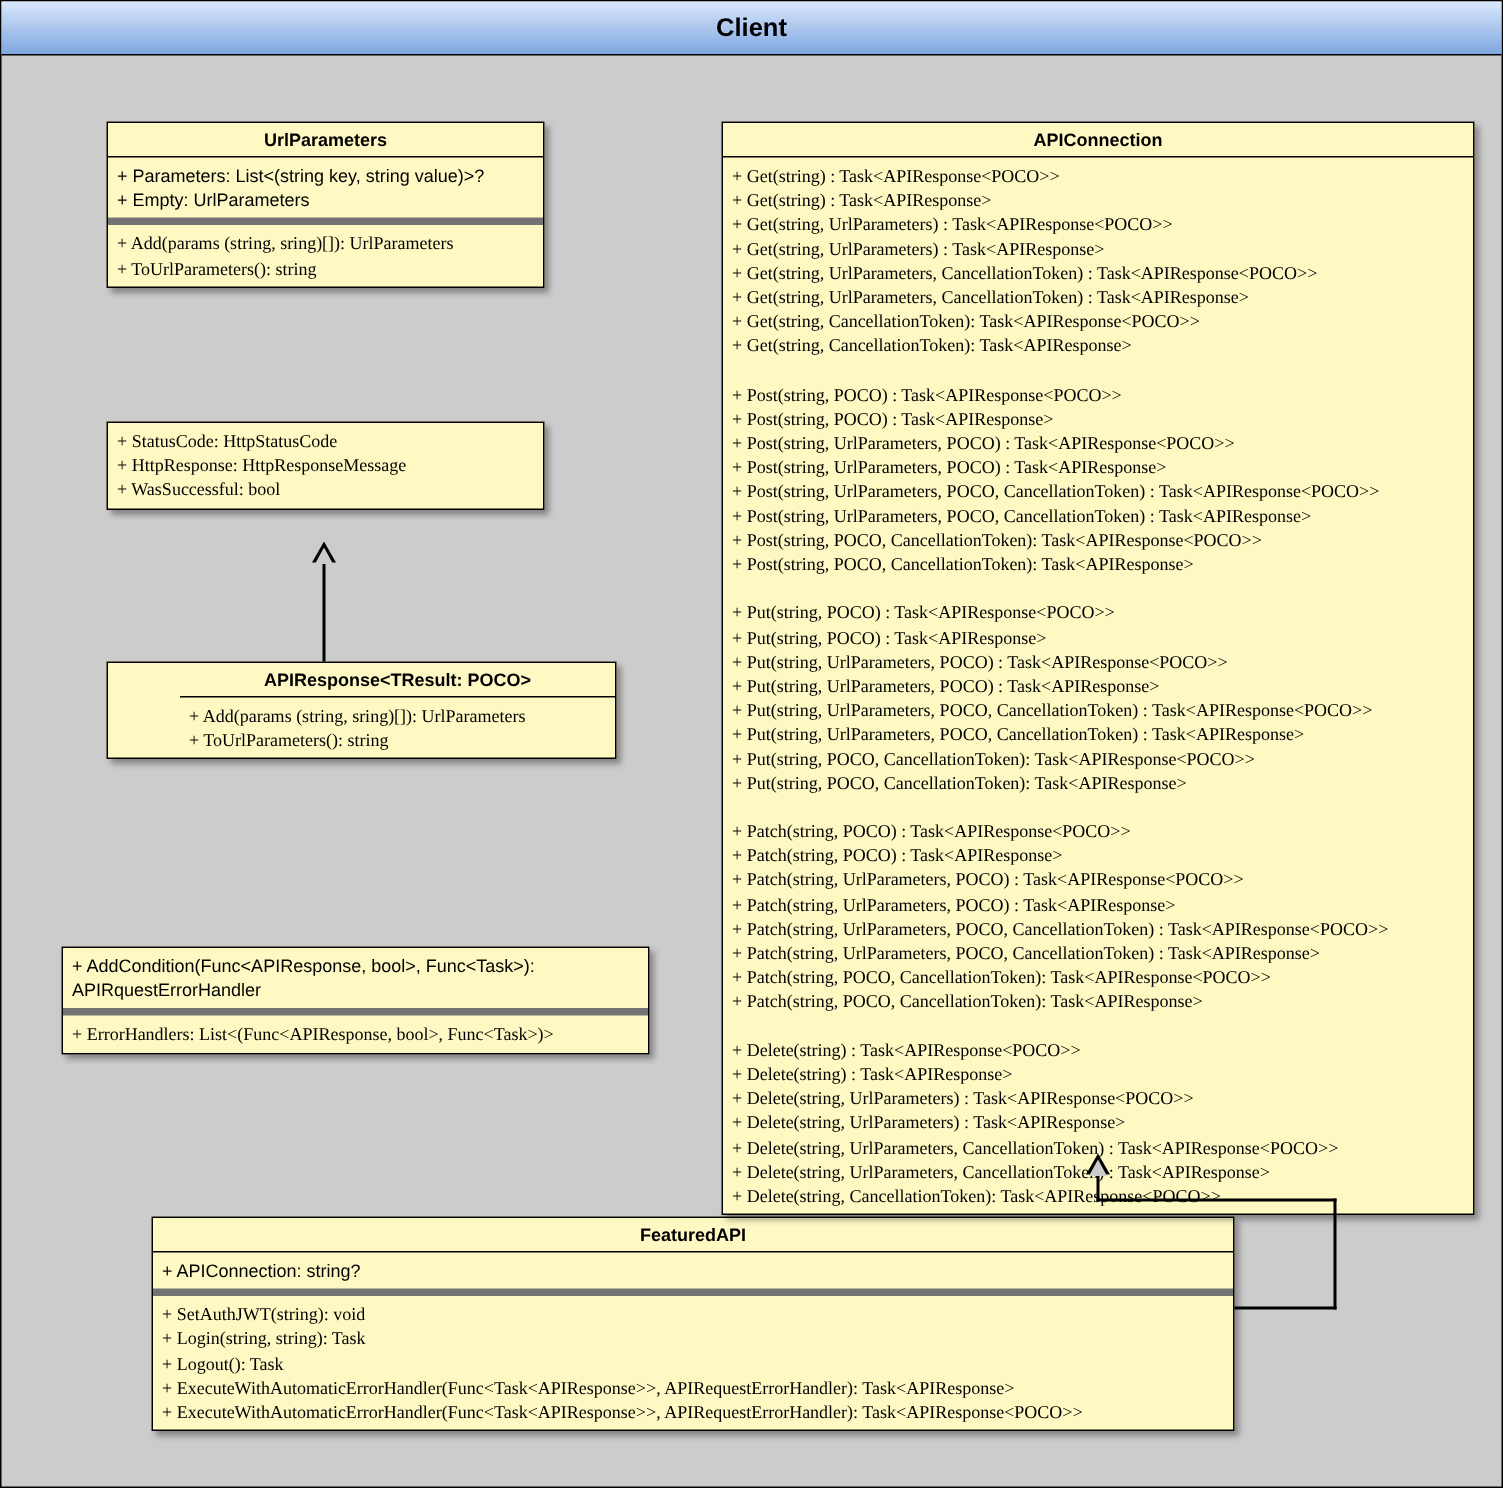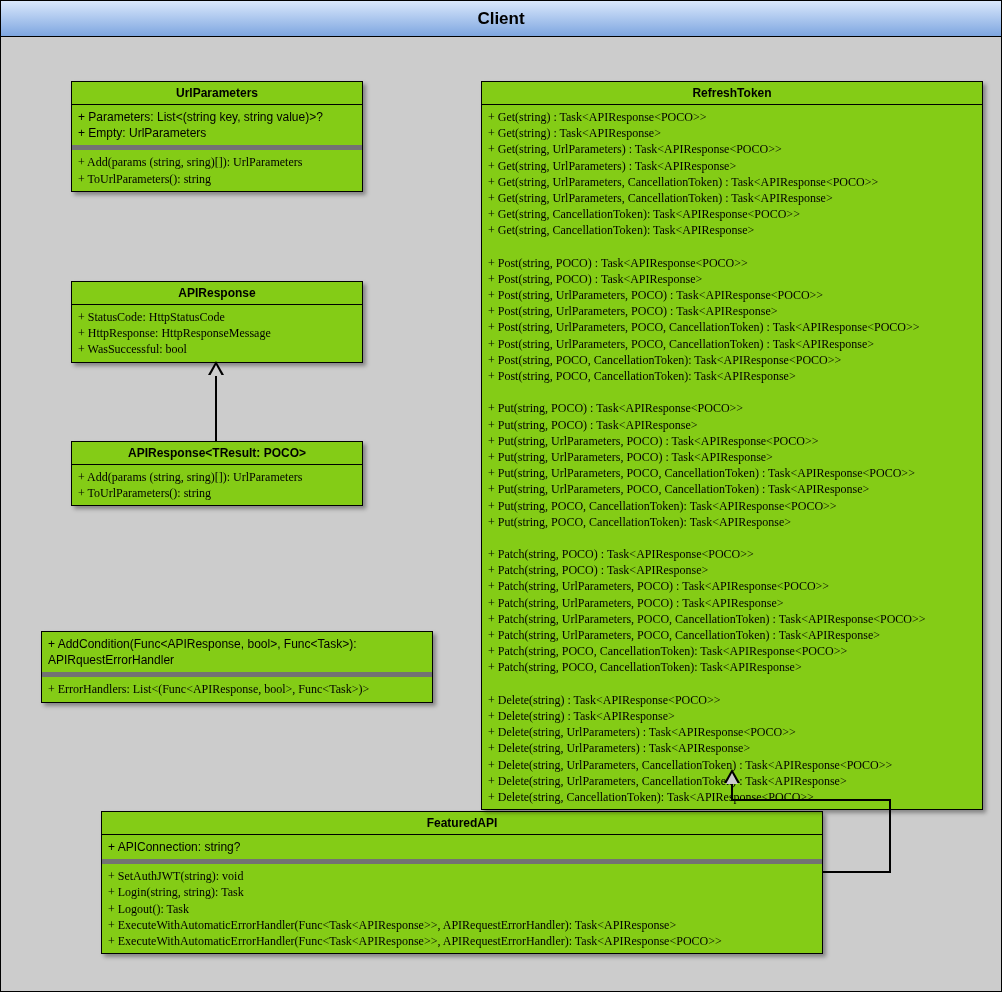--- a/index.html
+++ b/index.html
@@ -1,19 +1,19 @@
 <!DOCTYPE html>
 <html><head>
 <meta charset="utf-8">
 <style>
   html,body{margin:0;padding:0;background:#fff;font-family:Arial,Helvetica,sans-serif;}
   .canvas{position:relative;width:932px;height:992px;}
   .package{position:absolute;left:0;top:0;width:1000px;height:990px;border:1px solid #000;background:#ccc;}
   .package-title{height:35px;background:linear-gradient(to bottom,#dae8fc 0%,#7ea6e0 100%);border-bottom:1px solid #000;font-size:17px;font-weight:bold;display:flex;align-items:center;justify-content:center;}
-  .class-box{position:absolute;background:#84cc16;border:1px solid #000;box-shadow:3px 3px 4px rgba(0,0,0,.35);font-size:12px;}
+  .class-box{position:absolute;background:#fef9c3;border:1px solid #000;box-shadow:3px 3px 4px rgba(0,0,0,.35);font-size:12px;}
   .class-title{font-weight:bold;text-align:center;border-bottom:1px solid #000;padding:4px 4px;}
   .section{border-bottom:5px solid #737373;padding:4px 6px;line-height:1.35;}
   .section:last-child{border-bottom:none;font-family:Liberation Serif, serif;}
   
   .arrow-line{position:absolute;background:#000;}
   .arrow-head{position:absolute;width:0;height:0;}
 </style>
 </head>
 <body>
 
@@ -21,42 +21,41 @@
   <div class="package">
     <div class="package-title">Client</div>
 
     <div class="class-box" style="left:70px;top:80px;width:290px;">
       <div class="class-title">UrlParameters</div>
       <div class="section">+ Parameters: List&lt;(string key, string value)&gt;?<br>+ Empty: UrlParameters</div>
       <div class="section">+ Add(params (string, sring)[]): UrlParameters<br>+ ToUrlParameters(): string</div>
     </div>
 
     <div class="class-box" style="left:70px;top:280px;width:290px;">
-      <div class="class-title">APIResponse</div>
       <div class="section">+ StatusCode: HttpStatusCode<br>+ HttpResponse: HttpResponseMessage<br>+ WasSuccessful: bool</div>
     </div>
 
-    <div class="class-box" style="left:70px;top:440px;width:290px;">
+    <div class="class-box" style="left:70px;top:440px;width:290px;padding-left:48px;">
       <div class="class-title">APIResponse&lt;TResult: POCO&gt;</div>
       <div class="section">+ Add(params (string, sring)[]): UrlParameters<br>+ ToUrlParameters(): string</div>
     </div>
 
     <div class="class-box" style="left:40px;top:630px;width:390px;">
       <div class="section">+ AddCondition(Func&lt;APIResponse, bool&gt;, Func&lt;Task&gt;): APIRquestErrorHandler</div>
       <div class="section">+ ErrorHandlers: List&lt;(Func&lt;APIResponse, bool&gt;, Func&lt;Task&gt;)&gt;</div>
     </div>
 
     <div class="class-box" style="left:100px;top:810px;width:720px;">
       <div class="class-title">FeaturedAPI</div>
       <div class="section">+ APIConnection: string?</div>
       <div class="section">+ SetAuthJWT(string): void<br>+ Login(string, string): Task<br>+ Logout(): Task<br>+ ExecuteWithAutomaticErrorHandler(Func&lt;Task&lt;APIResponse&gt;&gt;, APIRequestErrorHandler): Task&lt;APIResponse&gt;<br>+ ExecuteWithAutomaticErrorHandler(Func&lt;Task&lt;APIResponse&gt;&gt;, APIRequestErrorHandler): Task&lt;APIResponse&lt;POCO&gt;&gt;</div>
     </div>
 
     <div class="class-box" style="left:480px;top:80px;width:500px;">
-      <div class="class-title">RefreshToken</div>
+      <div class="class-title">APIConnection</div>
       <div class="section">+ Get(string) : Task&lt;APIResponse&lt;POCO&gt;&gt;<br>+ Get(string) : Task&lt;APIResponse&gt;<br>+ Get(string, UrlParameters) : Task&lt;APIResponse&lt;POCO&gt;&gt;<br>+ Get(string, UrlParameters) : Task&lt;APIResponse&gt;<br>+ Get(string, UrlParameters, CancellationToken) : Task&lt;APIResponse&lt;POCO&gt;&gt;<br>+ Get(string, UrlParameters, CancellationToken) : Task&lt;APIResponse&gt;<br>+ Get(string, CancellationToken): Task&lt;APIResponse&lt;POCO&gt;&gt;<br>+ Get(string, CancellationToken): Task&lt;APIResponse&gt;<br><br>+ Post(string, POCO) : Task&lt;APIResponse&lt;POCO&gt;&gt;<br>+ Post(string, POCO) : Task&lt;APIResponse&gt;<br>+ Post(string, UrlParameters, POCO) : Task&lt;APIResponse&lt;POCO&gt;&gt;<br>+ Post(string, UrlParameters, POCO) : Task&lt;APIResponse&gt;<br>+ Post(string, UrlParameters, POCO, CancellationToken) : Task&lt;APIResponse&lt;POCO&gt;&gt;<br>+ Post(string, UrlParameters, POCO, CancellationToken) : Task&lt;APIResponse&gt;<br>+ Post(string, POCO, CancellationToken): Task&lt;APIResponse&lt;POCO&gt;&gt;<br>+ Post(string, POCO, CancellationToken): Task&lt;APIResponse&gt;<br><br>+ Put(string, POCO) : Task&lt;APIResponse&lt;POCO&gt;&gt;<br>+ Put(string, POCO) : Task&lt;APIResponse&gt;<br>+ Put(string, UrlParameters, POCO) : Task&lt;APIResponse&lt;POCO&gt;&gt;<br>+ Put(string, UrlParameters, POCO) : Task&lt;APIResponse&gt;<br>+ Put(string, UrlParameters, POCO, CancellationToken) : Task&lt;APIResponse&lt;POCO&gt;&gt;<br>+ Put(string, UrlParameters, POCO, CancellationToken) : Task&lt;APIResponse&gt;<br>+ Put(string, POCO, CancellationToken): Task&lt;APIResponse&lt;POCO&gt;&gt;<br>+ Put(string, POCO, CancellationToken): Task&lt;APIResponse&gt;<br><br>+ Patch(string, POCO) : Task&lt;APIResponse&lt;POCO&gt;&gt;<br>+ Patch(string, POCO) : Task&lt;APIResponse&gt;<br>+ Patch(string, UrlParameters, POCO) : Task&lt;APIResponse&lt;POCO&gt;&gt;<br>+ Patch(string, UrlParameters, POCO) : Task&lt;APIResponse&gt;<br>+ Patch(string, UrlParameters, POCO, CancellationToken) : Task&lt;APIResponse&lt;POCO&gt;&gt;<br>+ Patch(string, UrlParameters, POCO, CancellationToken) : Task&lt;APIResponse&gt;<br>+ Patch(string, POCO, CancellationToken): Task&lt;APIResponse&lt;POCO&gt;&gt;<br>+ Patch(string, POCO, CancellationToken): Task&lt;APIResponse&gt;<br><br>+ Delete(string) : Task&lt;APIResponse&lt;POCO&gt;&gt;<br>+ Delete(string) : Task&lt;APIResponse&gt;<br>+ Delete(string, UrlParameters) : Task&lt;APIResponse&lt;POCO&gt;&gt;<br>+ Delete(string, UrlParameters) : Task&lt;APIResponse&gt;<br>+ Delete(string, UrlParameters, CancellationToken) : Task&lt;APIResponse&lt;POCO&gt;&gt;<br>+ Delete(string, UrlParameters, CancellationToken) : Task&lt;APIResponse&gt;<br>+ Delete(string, CancellationToken): Task&lt;APIResponse&lt;POCO&gt;&gt;</div>
     </div>
 
     <div class="arrow-line" style="left:214px;top:374px;width:2px;height:66px;"></div>
     <div class="arrow-head" style="left:207px;top:360px;border-left:8px solid transparent;border-right:8px solid transparent;border-bottom:14px solid #000;"></div>
     <div class="arrow-head" style="left:209px;top:364px;border-left:6px solid transparent;border-right:6px solid transparent;border-bottom:11px solid #ccc;"></div>
 
     <div class="arrow-line" style="left:822px;top:870px;width:68px;height:2px;"></div>
     <div class="arrow-line" style="left:888px;top:798px;width:2px;height:74px;"></div>
     <div class="arrow-line" style="left:730px;top:798px;width:160px;height:2px;"></div>

